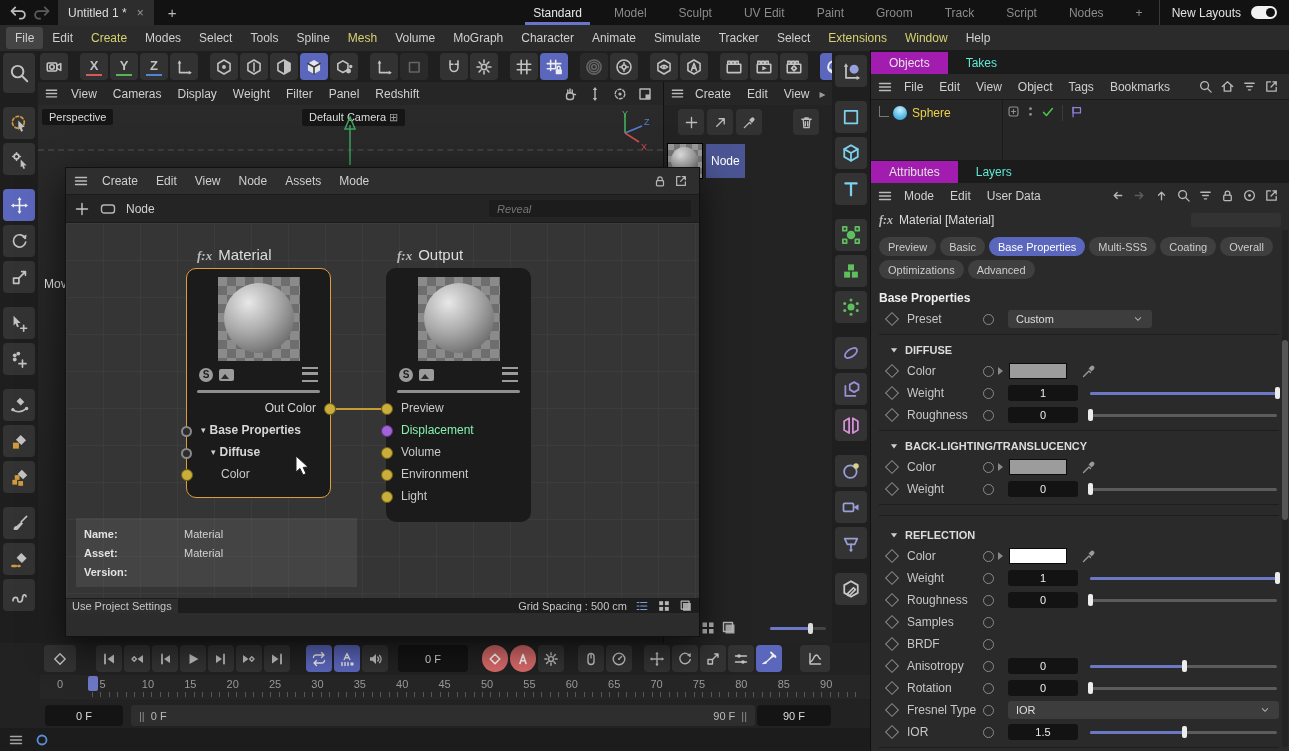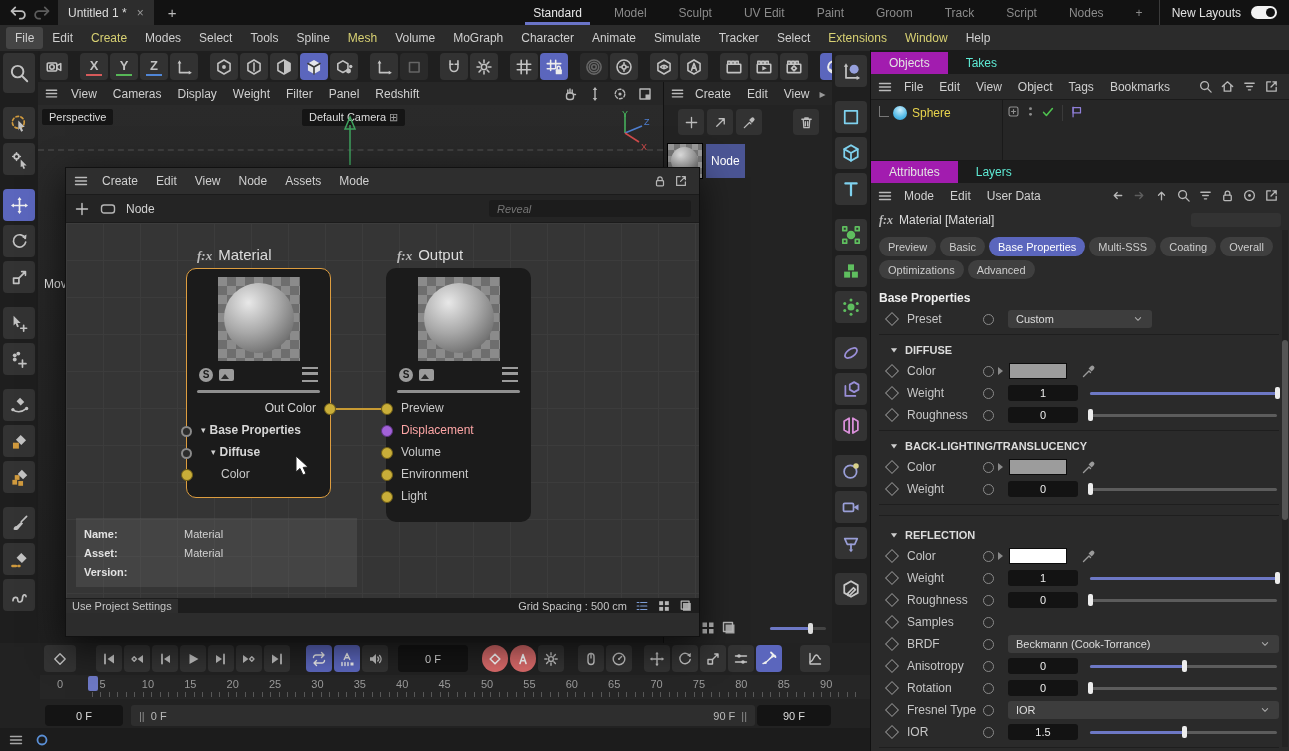--- a/index.html
+++ b/index.html
@@ -1110,30 +1110,20 @@
         </div>
         <div class="arow">
           <span class="adiamond"></span>
           <span class="alabel">Samples</span>
           <span class="acircle"></span>
         </div>
         <div class="arow">
           <span class="adiamond"></span>
           <span class="alabel">BRDF</span>
           <span class="acircle"></span>
-          <span class="actrl">
-            <span class="dropdown">
-              <span>Beckmann (Cook-Torrance)</span>
-              <span class="ico" style="width:12px;height:12px;margin-left:auto;color:#aaa">
-                <svg viewBox="0 0 16 16" fill="none" stroke="currentColor" stroke-width="1.4" stroke-linecap="round" stroke-linejoin="round">
-                  <path d="M4.5 6.2l3.5 3.5 3.5-3.5"></path>
-                </svg>
-              </span>
-            </span>
-          </span>
         </div>
         <div class="arow">
           <span class="adiamond"></span>
           <span class="alabel">Anisotropy</span>
           <span class="acircle"></span>
           <span class="actrl">
             <span class="vfield">0</span>
             <span class="sliderw">
               <span class="tr"></span>
               <span class="fl" style="width:50.0%"></span>
@@ -1499,21 +1489,21 @@
               <span class="ibadge"></span>
               <span class="hbadge"></span>
             </div>
             <div class="gdivider"></div>
             <div class="grow in" style="padding-left:14px">
               <span class="port l yellow"></span>
               <span style="color:#c9c9c9">Preview</span>
             </div>
             <div class="grow in" style="padding-left:14px">
               <span class="port l purple"></span>
-              <span style="color:#fca5a5">Displacement</span>
+              <span style="color:#86efac">Displacement</span>
             </div>
             <div class="grow in" style="padding-left:14px">
               <span class="port l yellow"></span>
               <span style="color:#c9c9c9">Volume</span>
             </div>
             <div class="grow in" style="padding-left:14px">
               <span class="port l yellow"></span>
               <span style="color:#c9c9c9">Environment</span>
             </div>
             <div class="grow in" style="padding-left:14px">

